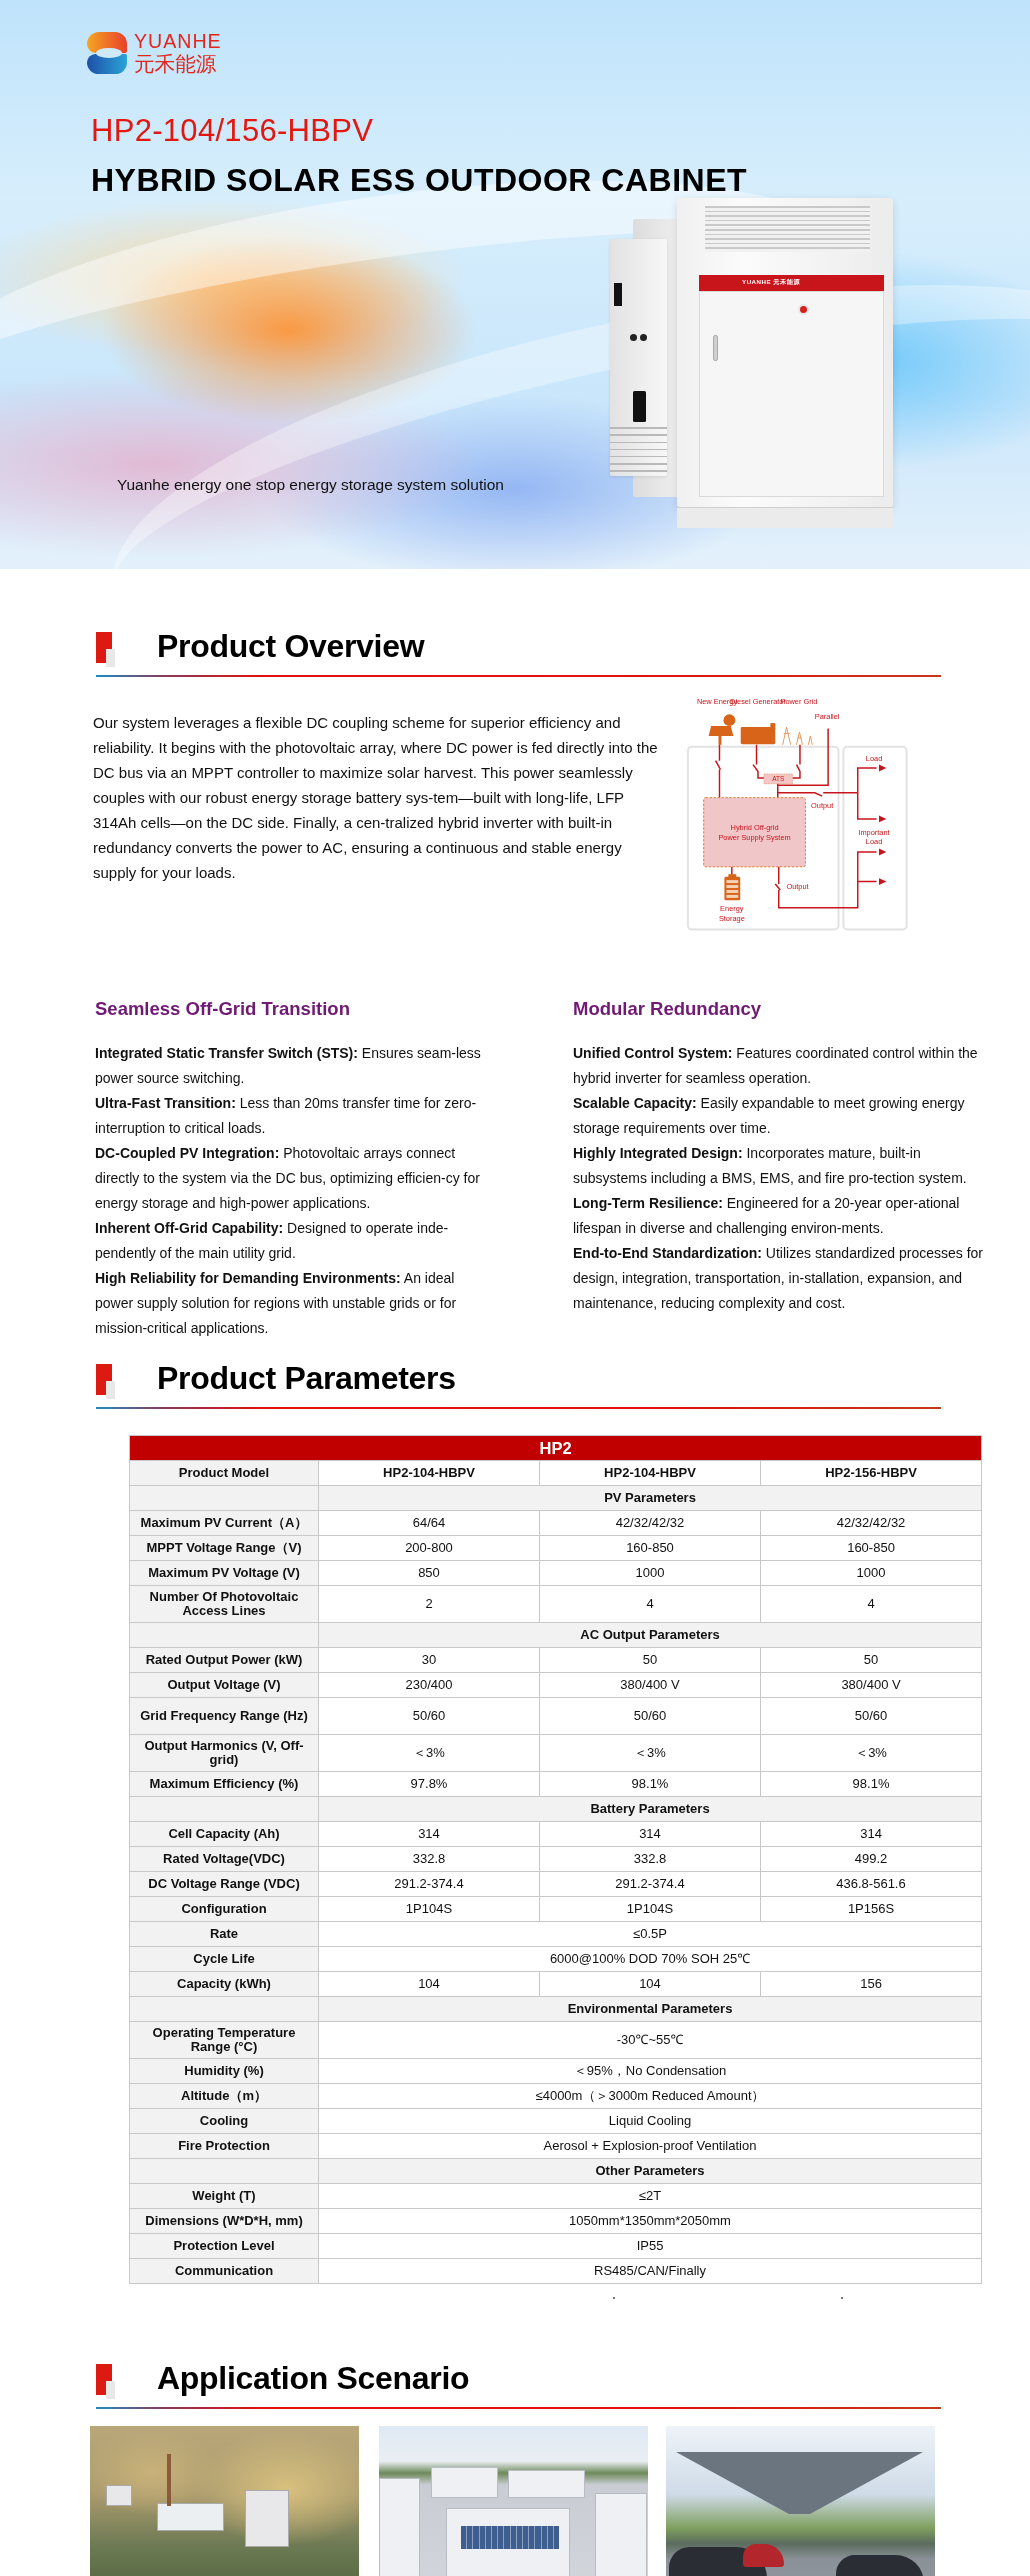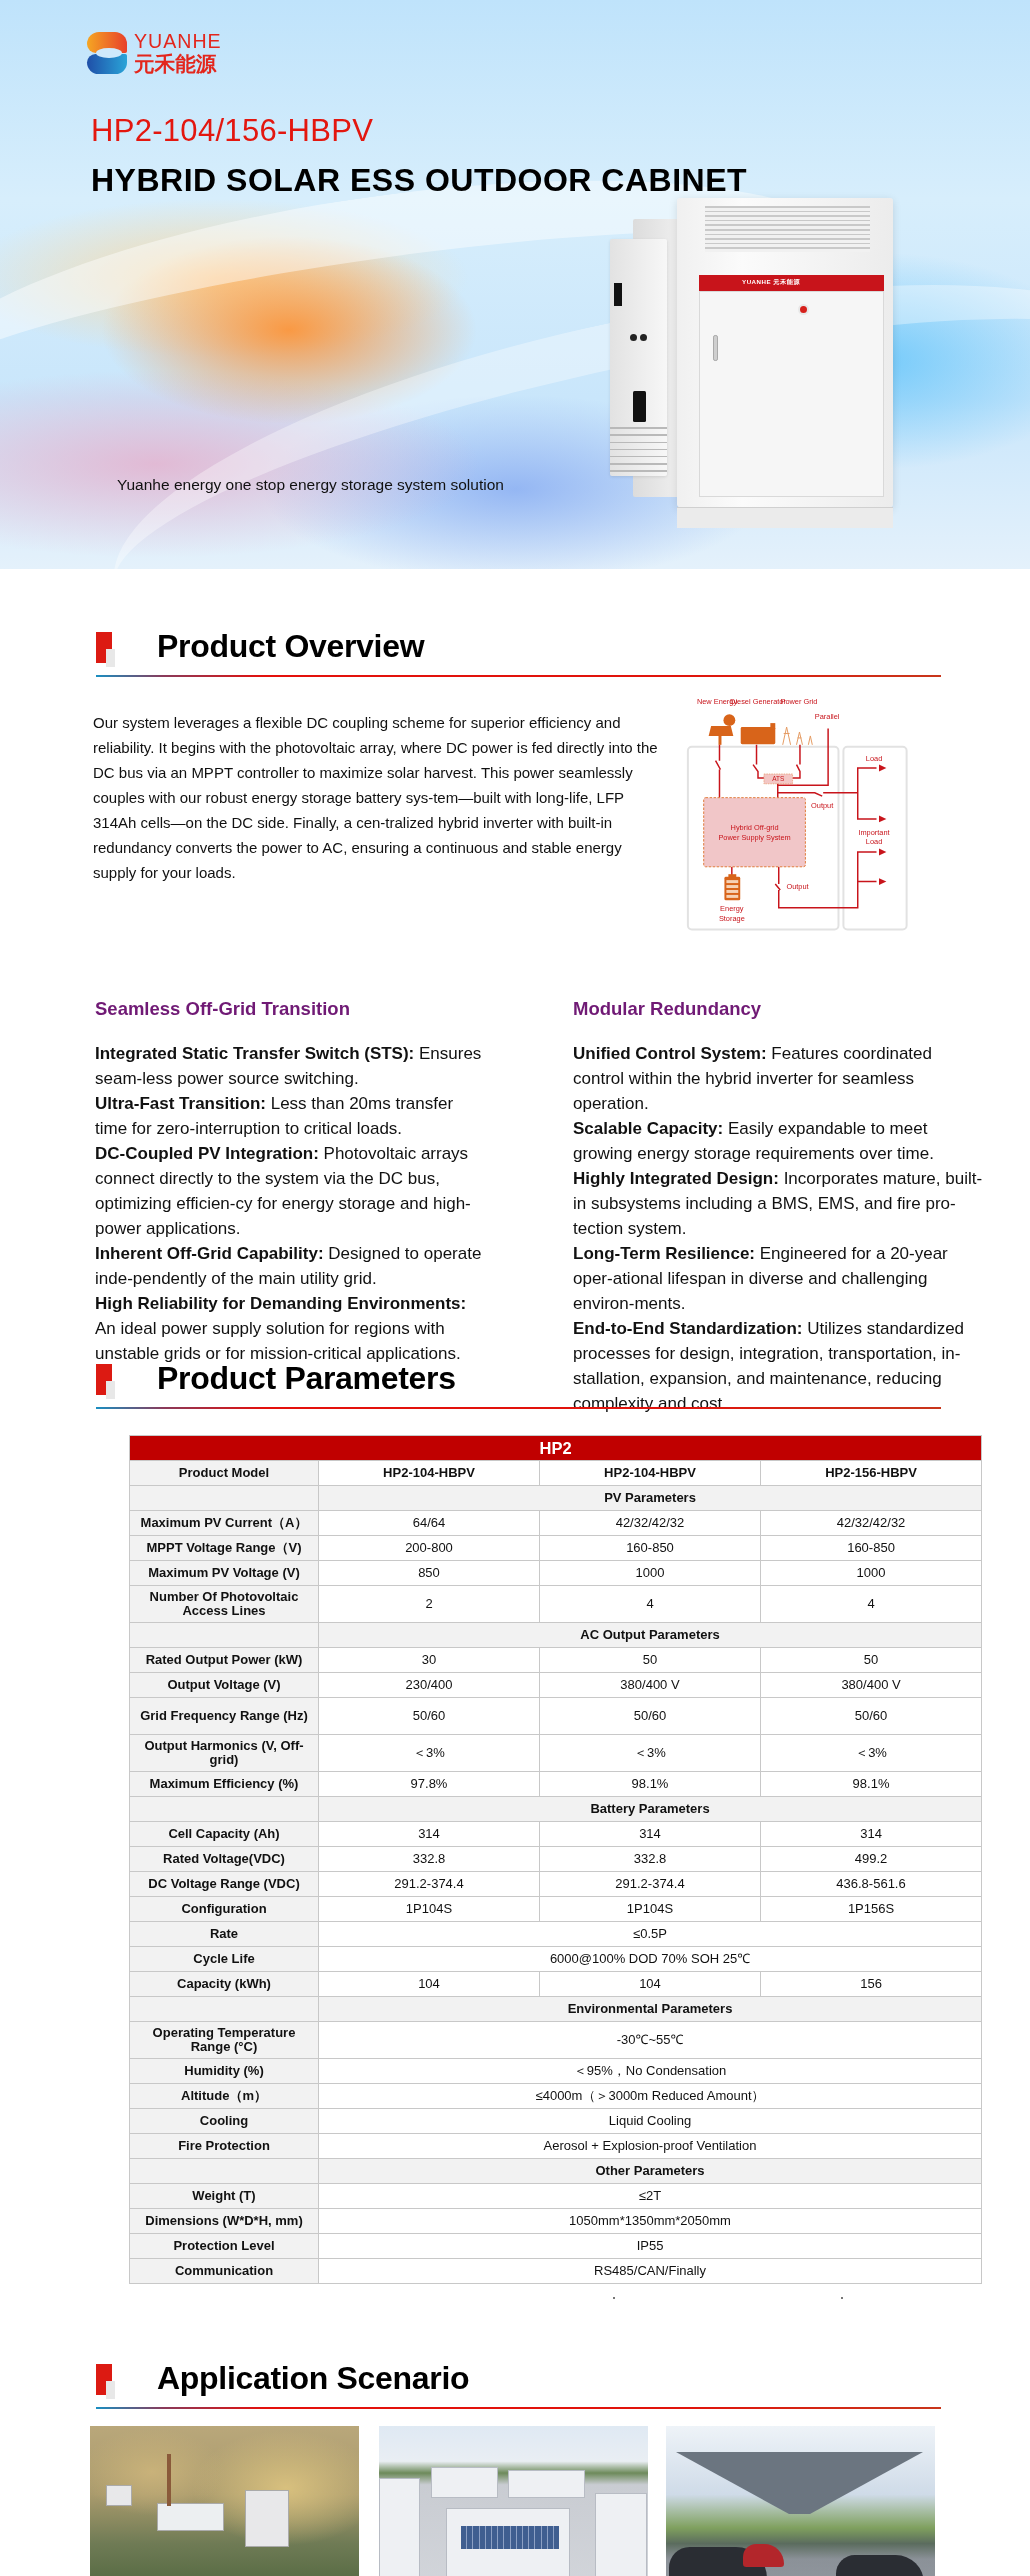--- a/index.html
+++ b/index.html
@@ -23,21 +23,21 @@
     border-top: 46px solid rgba(255,255,255,0.35); transform: rotate(-12deg); }
   .logo { position: absolute; left: 87px; top: 32px; display: flex; align-items: center; gap: 7px; }
   .logo-mark { width: 40px; height: 42px; position: relative; }
   .logo-mark .top { position: absolute; left: 0; top: 0; width: 40px; height: 20.6px; border-radius: 20.6px 20.6px 3.1px 15.5px;
     background: linear-gradient(90deg, #f5a623, #e8402a); }
   .logo-mark .bot { position: absolute; left: 0; top: 21.6px; width: 40px; height: 20.6px; border-radius: 15.5px 3.1px 20.6px 20.6px;
     background: linear-gradient(90deg, #1f4fa8, #2aa4d8); }
   .logo-mark .cut { position: absolute; left: 9.3px; top: 15.5px; width: 26px; height: 10.3px; border-radius: 50%; background: #cfe9fb; }
   .logo-text { display: flex; flex-direction: column; line-height: 1; }
   .logo-en { color: #e3261c; font-size: 19.6px; letter-spacing: 1px; font-weight: 400; }
-  .logo-cn { color: #e3261c; font-size: 20.6px; font-weight: 700; margin-top: 2.1px; }
+  .logo-cn { color: #e3261c; font-size: 20.6px; font-weight: 400; margin-top: 2.1px; }
 
   .hero-model { position: absolute; left: 91px; top: 113px; font-size: 31px; color: #e3170f; font-family: "Liberation Sans", sans-serif; letter-spacing: 0.3px; }
   .hero-title { position: absolute; left: 91px; top: 162px; font-size: 32px; font-weight: 700; color: #000; letter-spacing: 0.5px; }
   .hero-tagline { position: absolute; left: 93px; top: 476px; font-size: 15.5px; color: #111; margin-left: 24px; }
 
   
   .cabinet { position: absolute; left: 587px; top: 198px; width: 350px; height: 335px; }
   .cab-main { position: absolute; left: 90px; top: 0; width: 216px; height: 309px; background: linear-gradient(90deg,#f0f0f0,#fbfbfb 30%,#ececec); border-radius: 3.1px; box-shadow: 0 2.1px 8.2px rgba(0,0,0,0.12); }
   .cab-side { position: absolute; left: 46px; top: 20.6px; width: 54px; height: 278px; background: linear-gradient(90deg,#dcdcdc,#f2f2f2); border-radius: 2.1px; }
   .cab-unit { position: absolute; left: 23px; top: 41px; width: 57px; height: 237px; background: linear-gradient(90deg,#e2e2e2,#f7f7f7); border-radius: 2.1px; box-shadow: 0 1px 3.1px rgba(0,0,0,0.1); }
@@ -65,21 +65,21 @@
     background: linear-gradient(90deg, #1a8fc1 0%, #8a3a5a 8%, #e4100c 20%, #e0140c 70%, #c8361b 100%); }
 
   
   .ov-text { position: absolute; left: 93px; top: 710px; width: 567px; font-size: 15px; line-height: 25px; color: #111; }
 
   .diagram { position: absolute; left: 679px; top: 684px; width: 237px; height: 252px; font-family: Liberation Sans, sans-serif; }
   .diagram svg { width: 100%; height: 100%; }
 
   .feat { position: absolute; top: 998px; width: 392px; }
   .feat-title { color: #701a75; font-size: 18.5px; font-weight: 700; margin-bottom: 21px; }
-  .feat-list { font-size: 17px; line-height: 25px; color: #111; }
+  .feat-list { font-size: 14px; line-height: 25px; color: #111; }
   .feat-item b { font-weight: 700; }
 
   
   .param-table { position: absolute; left: 96px; top: 1435px; width: 850px; border-collapse: collapse; font-family: "Liberation Sans", sans-serif; table-layout: fixed; margin-left: 33px; }
   .param-table td { border: 1.5px solid #c8c8c8; text-align: center; vertical-align: middle; font-size: 13px; color: #111; padding: 1px 2.1px; height: 25px; line-height: 14.4px; background: #fff; }
   .param-table td.lbl { background: #f2f2f2; font-weight: 700; }
   .param-table td.model { font-weight: 700; }
   .param-table td.group { background: #f2f2f2; font-weight: 700; }
   .param-table tr.tall td { height: 37px; }
   .param-table .hp2 td { background: #c00000; color: #fff; font-size: 16.5px; font-weight: 700; height: 25px; border-color: #c8c8c8; }

